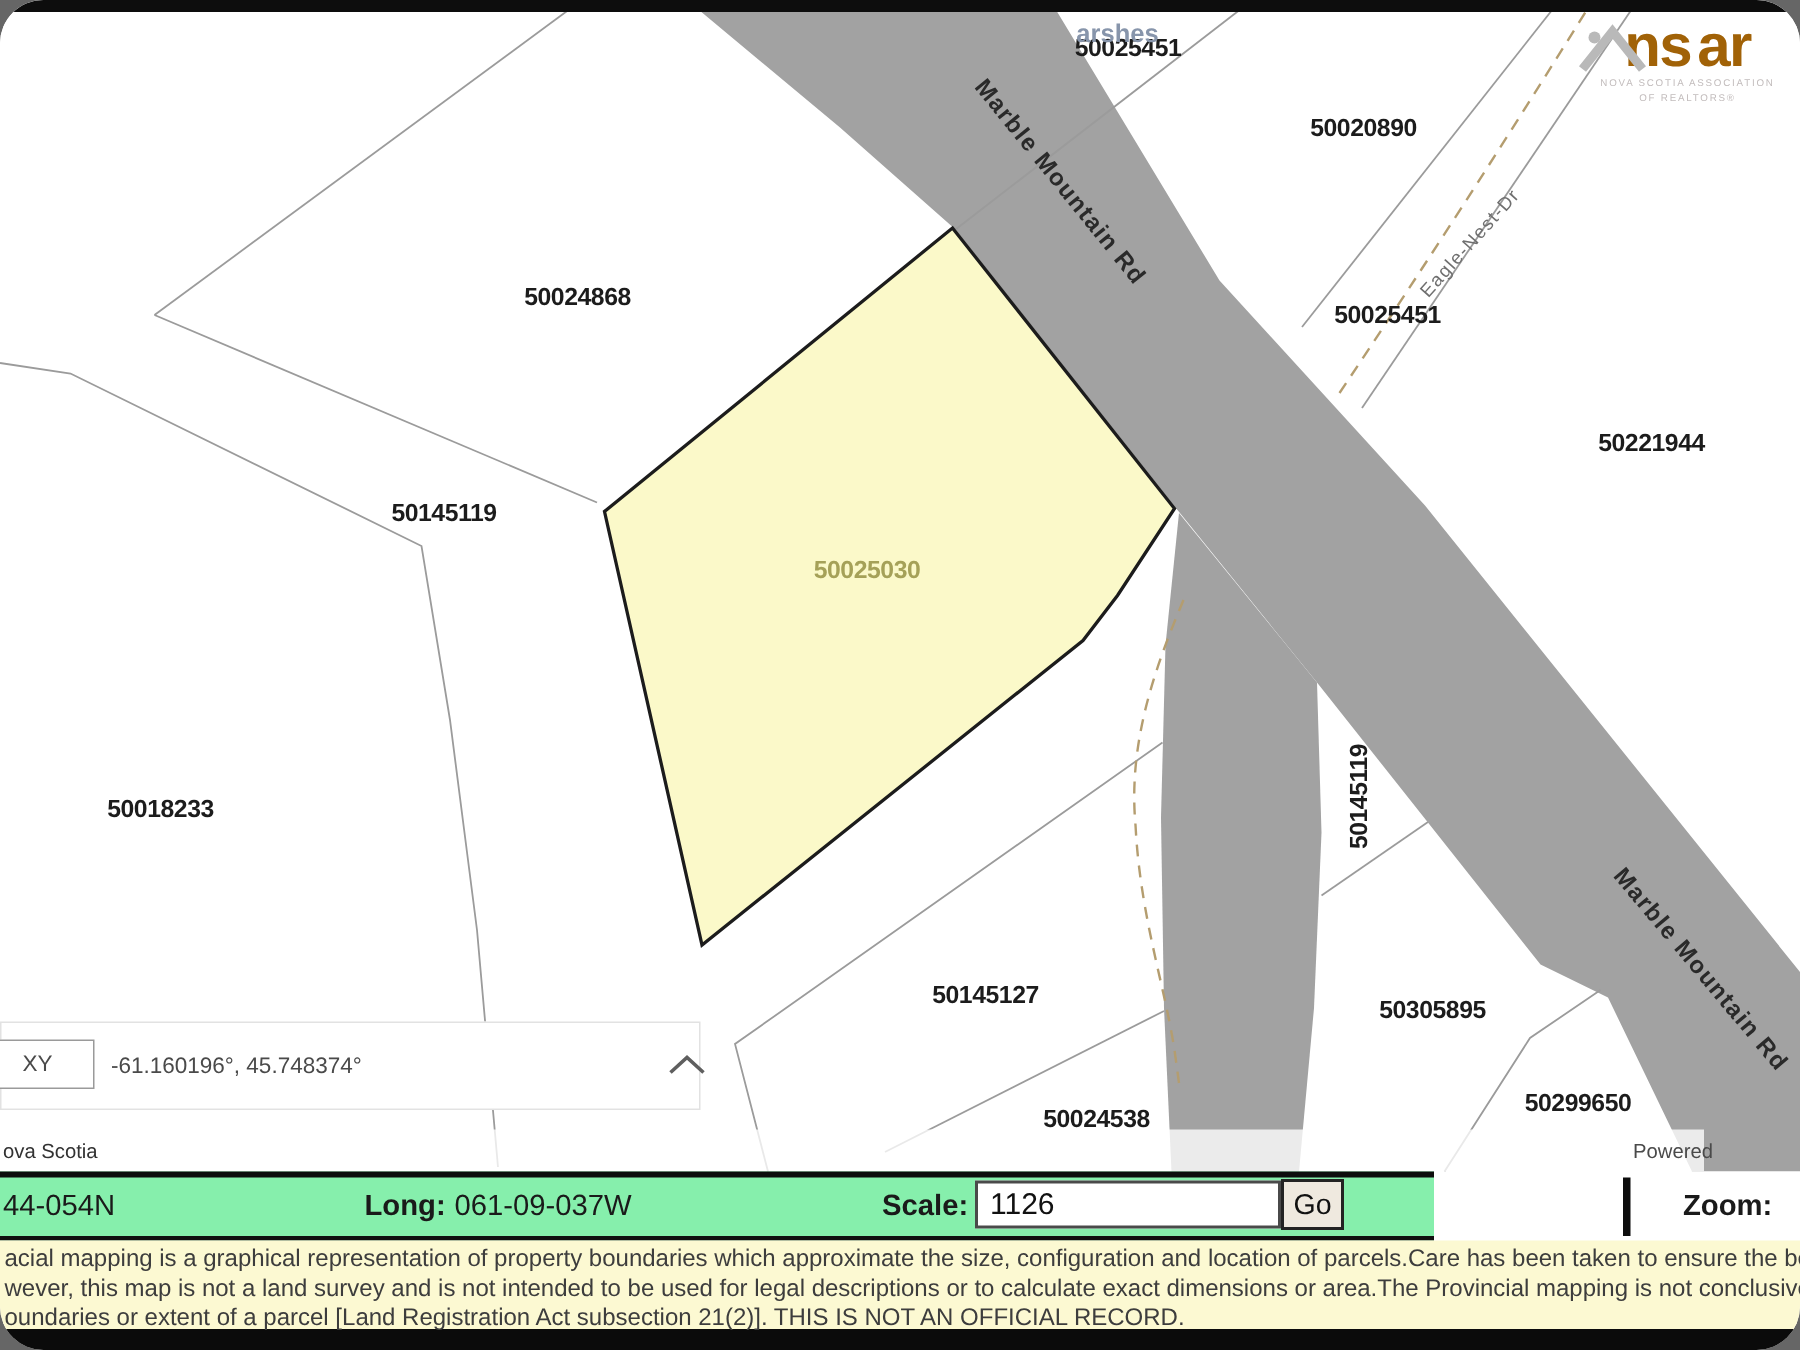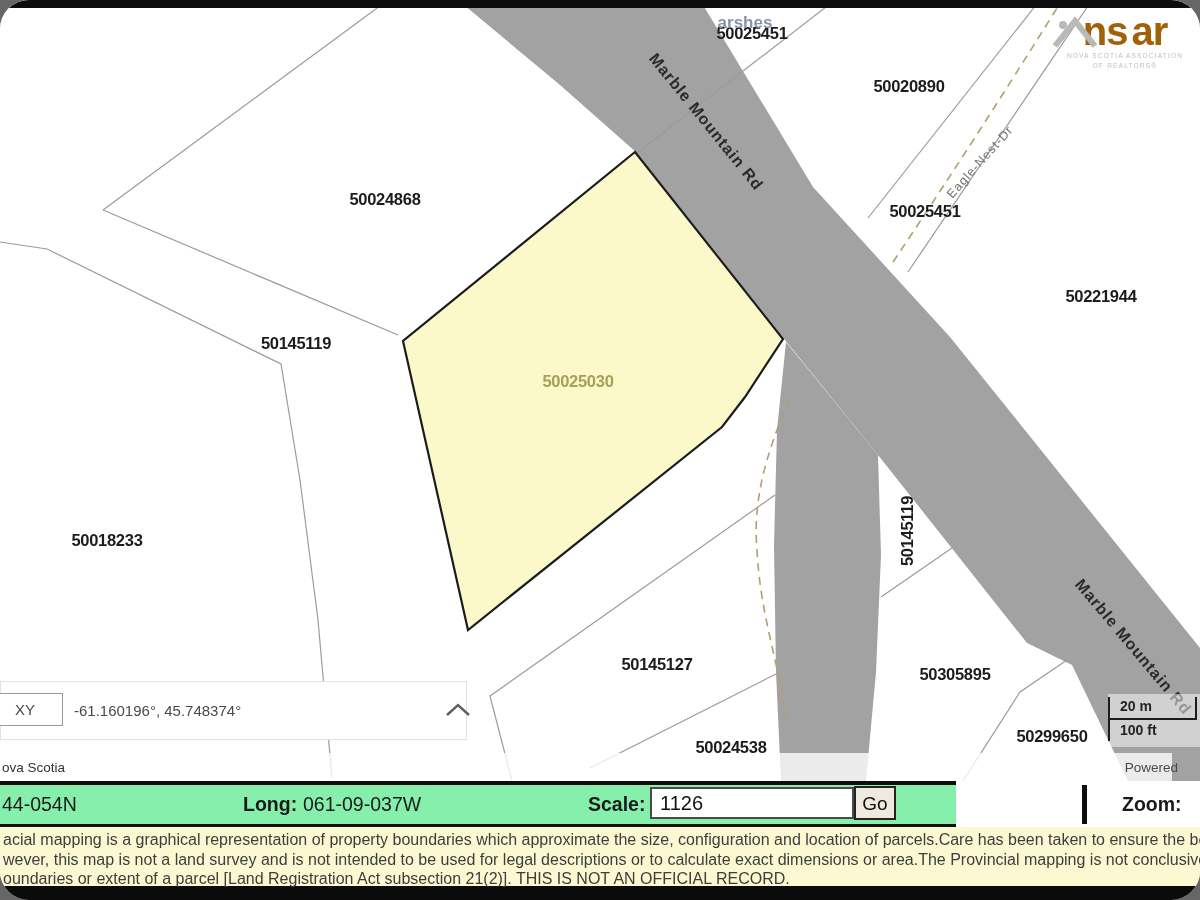--- a/index.html
+++ b/index.html
@@ -32,21 +32,21 @@
   .scalebar{position:absolute;left:1108px;top:694px;width:92px;height:53px;z-index:2;}
   .scalebar .bg{position:absolute;left:0;top:0;width:100%;height:100%;background:rgba(255,255,255,0.5);}
   .scalebar .h{position:absolute;left:0;top:24px;width:89px;height:2px;background:#1c1c1c;}
   .scalebar .vl{position:absolute;left:0;top:3px;width:2px;height:44px;background:#1c1c1c;}
   .scalebar .vr{position:absolute;left:87px;top:3px;width:2px;height:23px;background:#1c1c1c;}
   .scalebar .t1,.scalebar .t2{position:absolute;left:12px;font-size:14px;font-weight:700;color:#222;}
   .scalebar .t1{top:4px;} .scalebar .t2{top:28px;}
 
   
   .attrib{position:absolute;left:0;top:753px;width:1136px;height:28px;background:rgba(255,255,255,0.78);
-          font-size:13.5px;color:#323232;z-index:2;padding-left:36px;}
+          font-size:13.5px;color:#323232;z-index:2;}
   .attrib .l{position:absolute;left:2px;top:7px;}
   .attrib .r{position:absolute;right:-6px;top:7px;color:#4a4a4a;}
 
   
   .coordw{position:absolute;left:0;top:681px;width:467px;height:59px;background:#fff;
           border:1px solid #e2e2e2;box-sizing:border-box;z-index:2;}
   .coordw .xybox{position:absolute;left:-14px;top:11px;width:74px;height:31px;border:1px solid #9a9a9a;
           background:#fff;color:#4a4a4a;font-size:15px;line-height:31px;text-align:center;}
   .coordw .val{position:absolute;left:73px;top:0;height:57px;line-height:57px;font-size:15px;color:#4a4a4a;}
   .coordw .chev{position:absolute;right:22px;top:20px;}
@@ -132,28 +132,20 @@
             <polyline points="3,34 23,9 43,34" fill="none" stroke="#b9b9b9" stroke-width="6"></polyline>
             <circle cx="11" cy="13" r="4" fill="#b9b9b9"></circle>
           </svg>
         </span>
         <span>ar</span>
       </div>
       <div class="sub">NOVA SCOTIA ASSOCIATION</div>
       <div class="sub">OF REALTORS®</div>
     </div>
 
-    <div class="scalebar">
-      <div class="bg"></div>
-      <div class="vl"></div>
-      <div class="vr"></div>
-      <div class="h"></div>
-      <div class="t1">20 m</div>
-      <div class="t2">100 ft</div>
-    </div>
 
     <div class="attrib">
       <span class="l">ova Scotia</span>
       <span class="r">Powered</span>
     </div>
 
     <div class="coordw">
       <div class="xybox">XY</div>
       <div class="val">-61.160196°, 45.748374°</div>
       <div class="chev">

